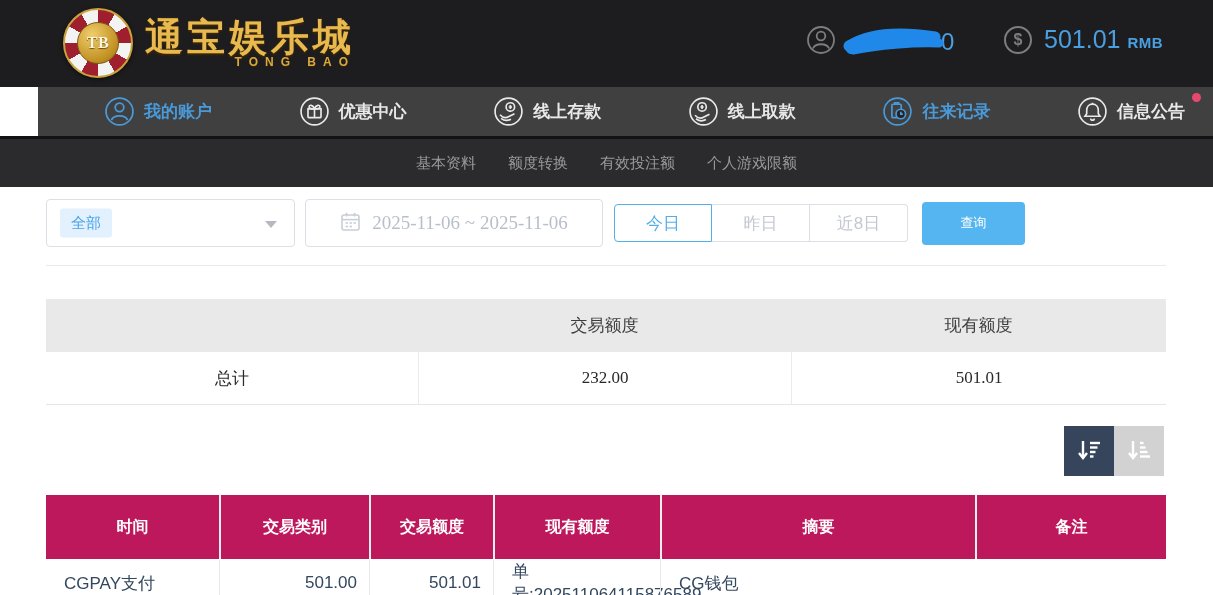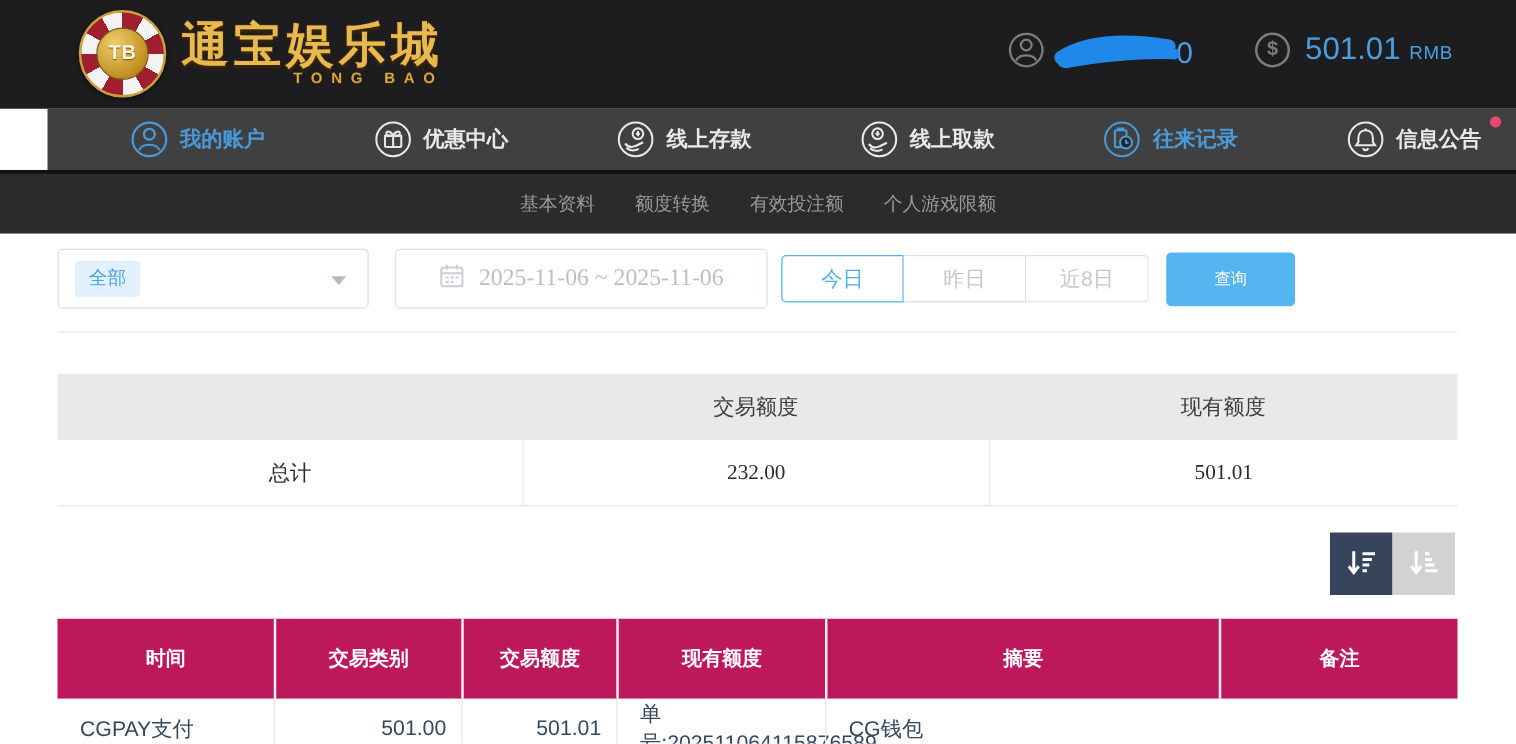--- a/index.html
+++ b/index.html
@@ -5,41 +5,41 @@
   * { box-sizing: border-box; margin: 0; padding: 0; }
   html, body { width: 1213px; height: 595px; overflow: hidden; }
   body { position: relative; background: #fff; font-family: "Liberation Sans", sans-serif; }
   .serif { font-family: "Liberation Serif", serif; }
 
   
   .top-header { position: absolute; left: 0; top: 0; width: 1213px; height: 87px; background: #1d1d1f; }
   .logo-wrap { position: absolute; left: 63px; top: 8px; display: flex; align-items: center; }
   .chip { width: 70px; height: 70px; border-radius: 50%; position: relative; flex: 0 0 auto;
           background: conic-gradient(#a01f2e 0 30deg,#f3f3f3 30deg 60deg,#a01f2e 60deg 90deg,#f3f3f3 90deg 120deg,#a01f2e 120deg 150deg,#f3f3f3 150deg 180deg,#a01f2e 180deg 210deg,#f3f3f3 210deg 240deg,#a01f2e 240deg 270deg,#f3f3f3 270deg 300deg,#a01f2e 300deg 330deg,#f3f3f3 330deg 360deg);
-          border: 2px solid #caa23c; box-shadow: 0 1px 4px rgba(0,0,0,.6); }
+          border: 2px solid #caa23c; box-shadow: 0 1px 4px rgba(0,0,0,.6); font-family: Liberation Serif, serif; }
   .chip-core { position: absolute; left: 12px; top: 12px; width: 42px; height: 42px; border-radius: 50%;
           background: radial-gradient(circle at 35% 30%, #f0cd6a, #c08f22 70%, #96691a);
           border: 1px solid #7a5a14; display: flex; align-items: center; justify-content: center;
           color: #fdf6dd; font-weight: bold; font-size: 16px; letter-spacing: 0.5px; text-shadow: 0 1px 1px #6b4b08; }
   .brand-text { margin-left: 12px; }
   .brand-cn { font-size: 38px; font-weight: bold; letter-spacing: 4px; color: #e7b94e;
               text-shadow: 0 2px 2px rgba(70,40,0,.75), 0 0 1px #8a5c10; line-height: 1.1; }
   .brand-en { font-size: 12px; font-weight: bold; letter-spacing: 7px; color: #d9a83c; text-align: right; margin-top: -4px;
               text-shadow: 0 1px 1px rgba(70,40,0,.7); }
 
   .user-box { position: absolute; left: 806px; top: 25px; display: flex; align-items: center; }
   .round-icon { color: #7d7d7d; }
   .scribble { margin-left: 7px; position: relative; top: 2px; }
   .user-tail { color: #4a9fe0; font-size: 24px; margin-left: -4px; }
 
   .balance-box { position: absolute; left: 1004px; top: 25px; display: flex; align-items: center; }
   .currency-circle { width: 28px; height: 28px; border: 2px solid #7d7d7d; border-radius: 50%; color: #7d7d7d;
                      display: flex; align-items: center; justify-content: center; font-size: 16px; font-weight: bold; }
   .balance-amt { color: #4a9fe0; font-size: 25px; margin-left: 12px; }
-  .balance-cur { color: #4a9fe0; font-size: 15px; font-weight: normal; margin-left: 7px; margin-top: 5px; letter-spacing: .5px; }
+  .balance-cur { color: #4a9fe0; font-size: 15px; font-weight: bold; margin-left: 7px; margin-top: 5px; letter-spacing: .5px; }
 
   
   .main-nav { position: absolute; left: 0; top: 87px; width: 1213px; height: 49px; background: #404040;
               display: flex; align-items: center; justify-content: space-between; padding: 0 66px; margin-left: 38px; }
   .nav-item { display: flex; align-items: center; gap: 9px; font-size: 17px; font-weight: bold; color: #e9e9e9;
               position: relative; cursor: pointer; }
   .nav-item.active { color: #4a9ada; }
   .nav-item svg { display: block; }
   .nav-badge { position: absolute; top: -3px; right: -16px; width: 9px; height: 9px; border-radius: 50%; background: #e8486e; }
 
@@ -50,21 +50,21 @@
 
   
   .content { position: absolute; left: 0; top: 187px; width: 1213px; height: 408px; background: #fff; }
 
   .filter-row { position: absolute; left: 46px; top: 12px; display: flex; align-items: center; }
   .select-box { width: 249px; height: 48px; border: 1px solid #dcdfe6; border-radius: 4px; position: relative; background: #fff; cursor: pointer; }
   .select-tag { position: absolute; left: 13px; top: 50%; transform: translateY(-50%); background: #e2f1fd; color: #4aa3e8;
                 font-size: 15px; padding: 5px 11px; border-radius: 3px; }
   .select-caret { position: absolute; right: 17px; top: 50%; margin-top: -2px; width: 0; height: 0;
                   border-left: 6px solid transparent; border-right: 6px solid transparent; border-top: 7px solid #b4b9c2; }
-  .date-box { width: 298px; height: 48px; border: 1px solid #dcdfe6; border-radius: 4px; margin-left: 21px;
+  .date-box { width: 298px; height: 48px; border: 1px solid #dcdfe6; border-radius: 4px; margin-left: 10px;
               display: flex; align-items: center; justify-content: center; gap: 11px; background: #fff; cursor: pointer; }
   .date-text { color: #b9bfc9; font-size: 19px; }
   .seg-group { display: flex; height: 38px; margin-left: 11px; }
   .seg { width: 98px; display: flex; align-items: center; justify-content: center; font-size: 17px; cursor: pointer; background: #fff; }
   .seg-active { border: 1px solid #54aee8; color: #54aee8; border-radius: 4px 0 0 4px; }
   .seg-mid { border-top: 1px solid #dcdfe6; border-bottom: 1px solid #dcdfe6; border-right: 1px solid #dcdfe6; color: #c3c8d0; }
   .seg-last { border-top: 1px solid #dcdfe6; border-bottom: 1px solid #dcdfe6; border-right: 1px solid #dcdfe6; color: #c3c8d0; border-radius: 0 4px 4px 0; }
   .query-btn { width: 103px; height: 43px; margin-left: 14px; background: #55b5f0; border: none; border-radius: 4px;
                color: #fff; font-size: 13px; font-family: inherit; cursor: pointer; display: flex; align-items: center; justify-content: center; }
 

